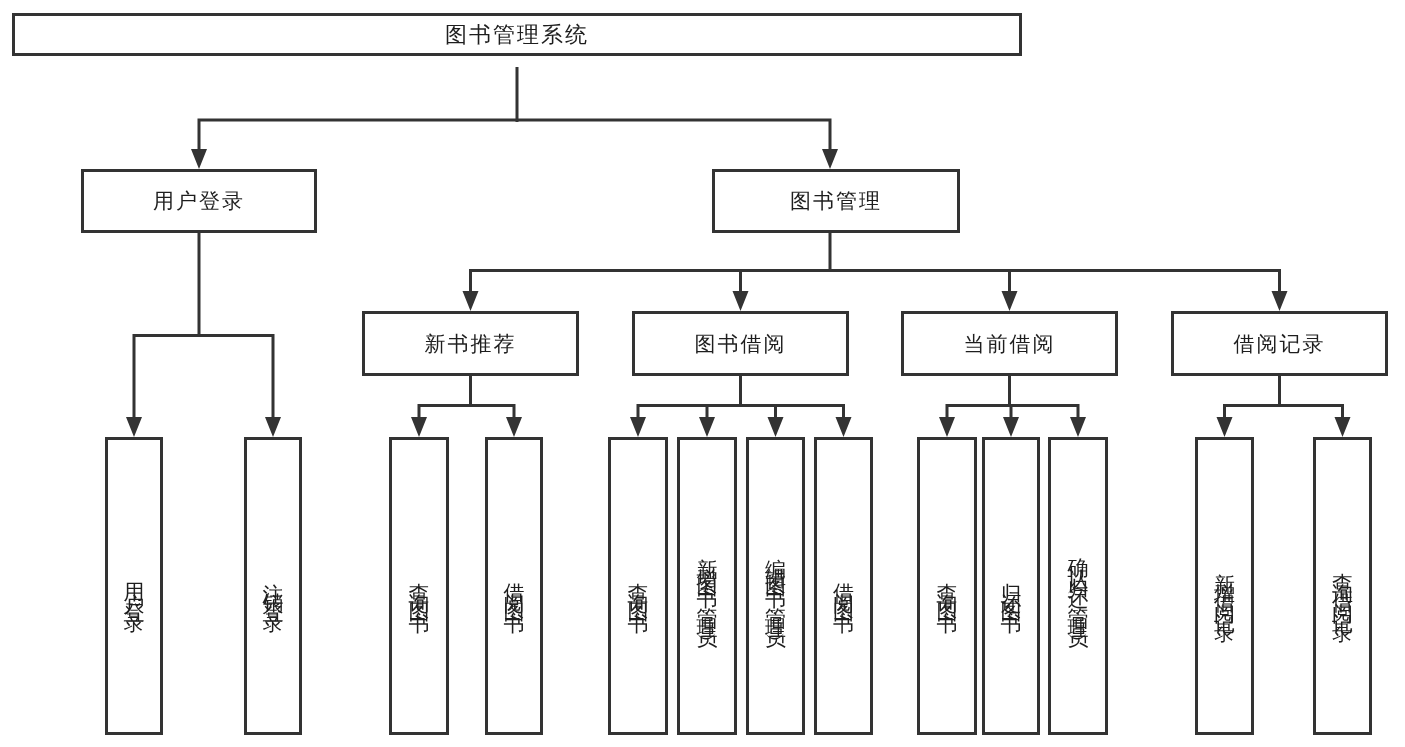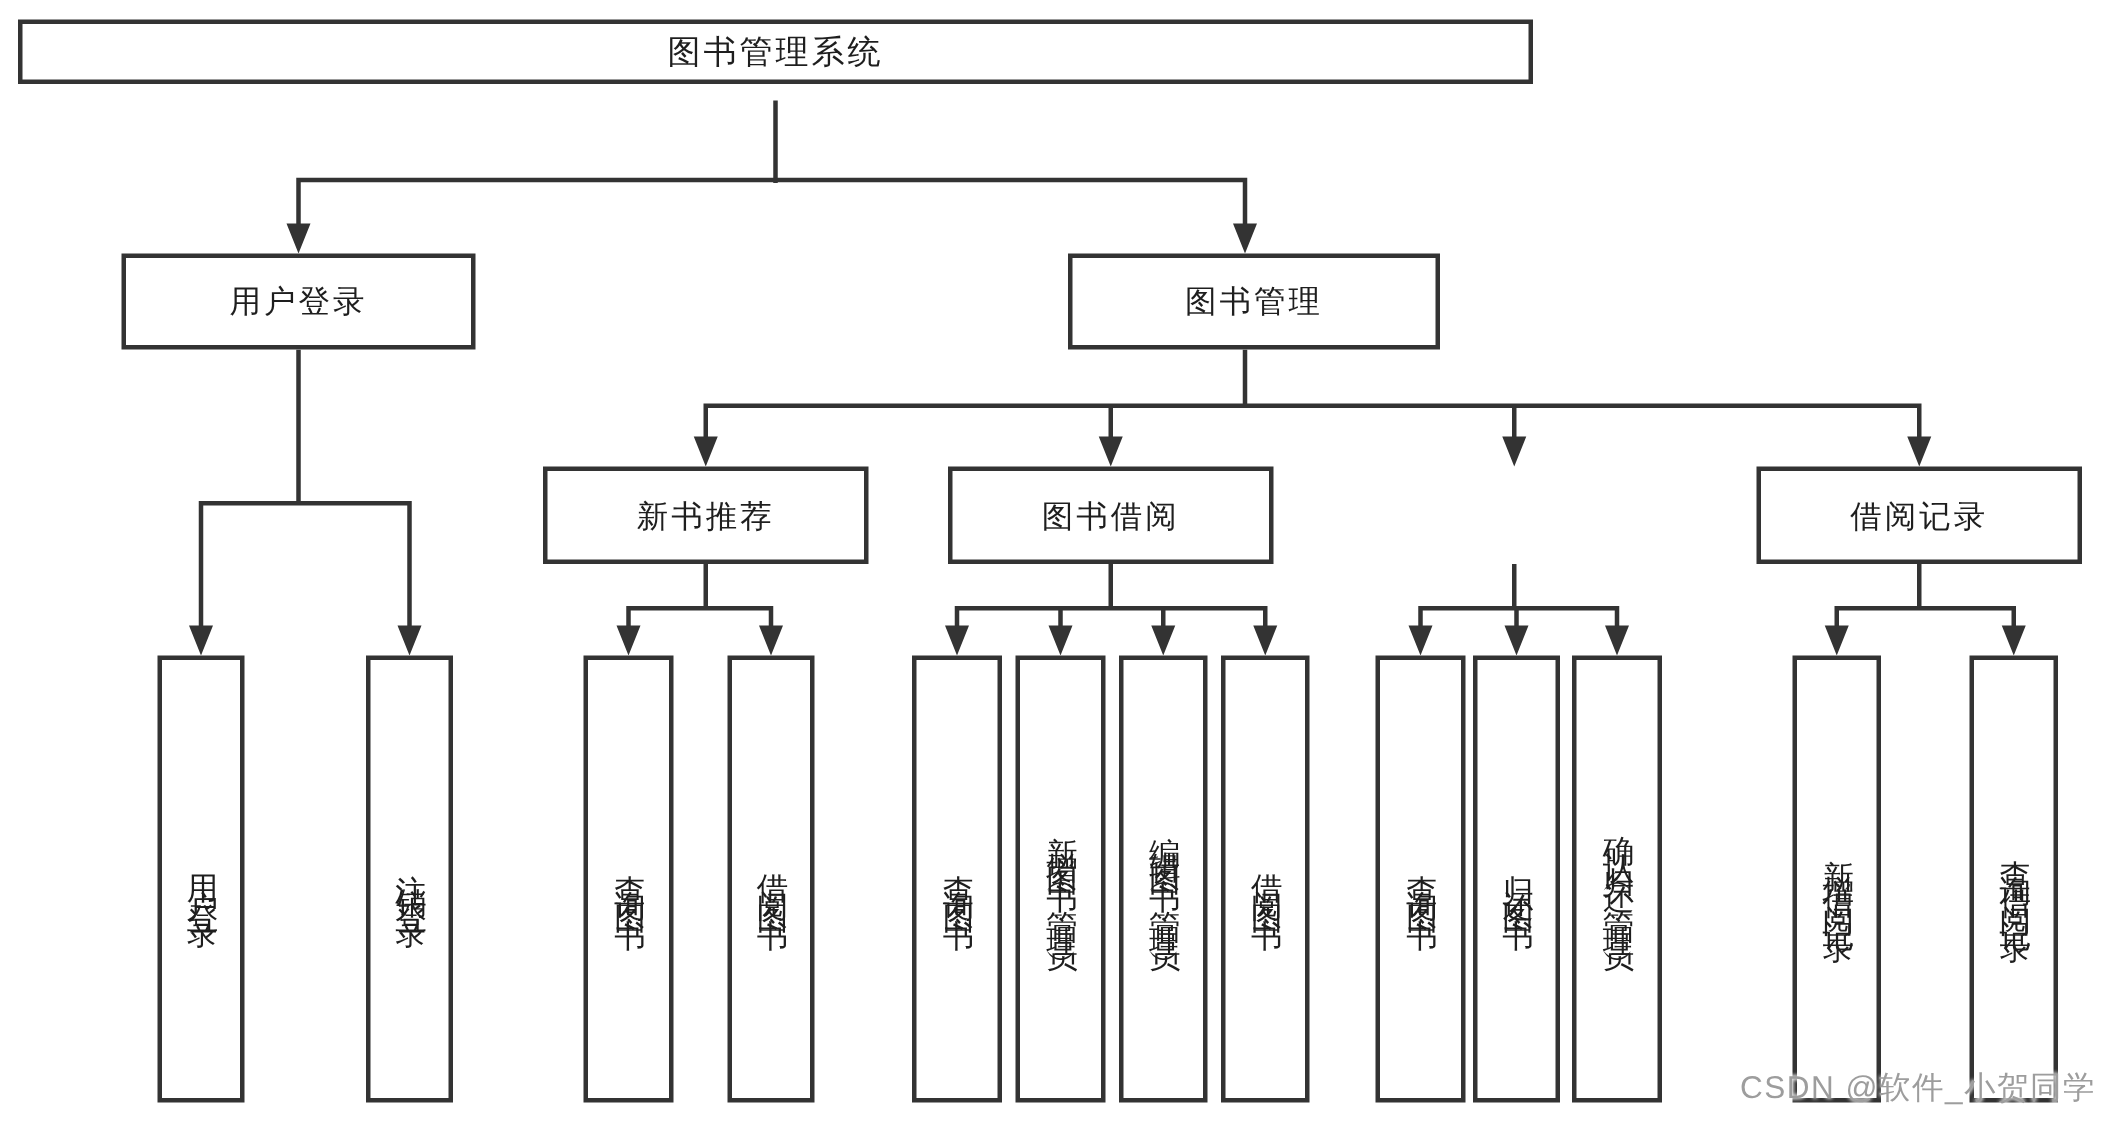--- a/index.html
+++ b/index.html
@@ -108,20 +108,23 @@
   <div class="box" style="left:712px; top:169px; width:248px; height:64px;">
     <span class="h-label">图书管理</span>
   </div>
 
   <div class="box" style="left:362px; top:311px; width:217px; height:65px;">
     <span class="h-label">新书推荐</span>
   </div>
   <div class="box" style="left:632px; top:311px; width:217px; height:65px;">
     <span class="h-label">图书借阅</span>
   </div>
+  <div class="box" style="left:901px; top:311px; width:217px; height:65px;">
+    <span class="h-label">当前借阅</span>
+  </div>
   <div class="box" style="left:1171px; top:311px; width:217px; height:65px;">
     <span class="h-label">借阅记录</span>
   </div>
 
   <div class="box" style="left:105px; top:437px; width:58px; height:298px;">
     <span class="v-label">用户登录</span>
   </div>
   <div class="box" style="left:244px; top:437px; width:58px; height:298px;">
     <span class="v-label">注销登录</span>
   </div>
@@ -156,15 +159,14 @@
     <span class="v-label">确认归还（管理员）</span>
   </div>
 
   <div class="box" style="left:1195px; top:437px; width:59px; height:298px;">
     <span class="v-label">新增借阅记录</span>
   </div>
   <div class="box" style="left:1313px; top:437px; width:59px; height:298px;">
     <span class="v-label">查询借阅记录</span>
   </div>
 
-  <div id="watermark">CSDN @软件_小贺同学</div>
 
 </div>
 
 </body></html>

